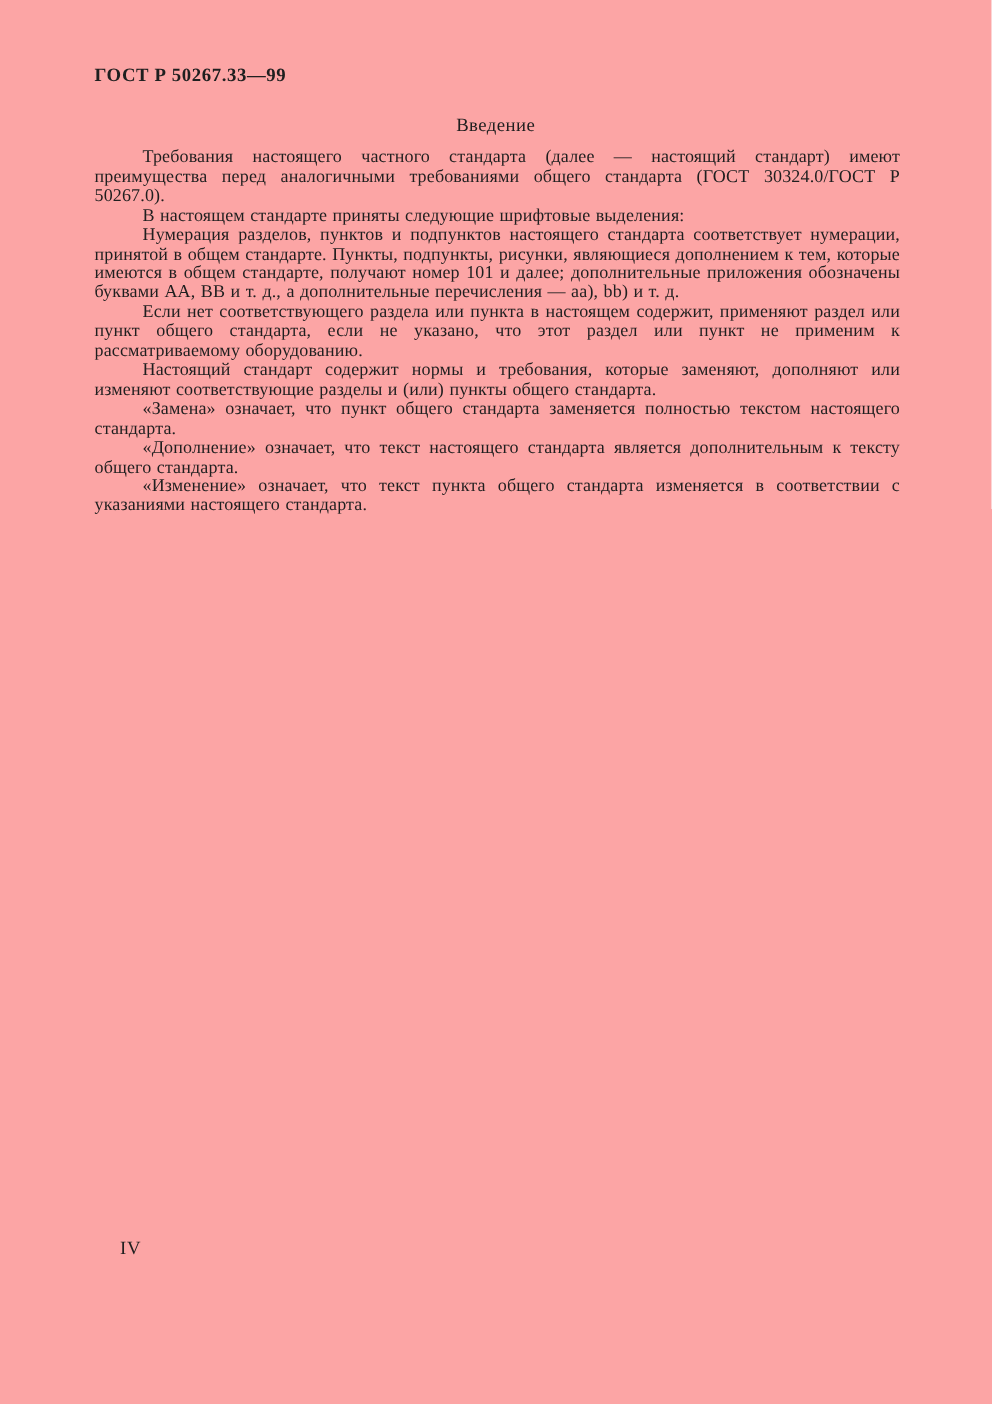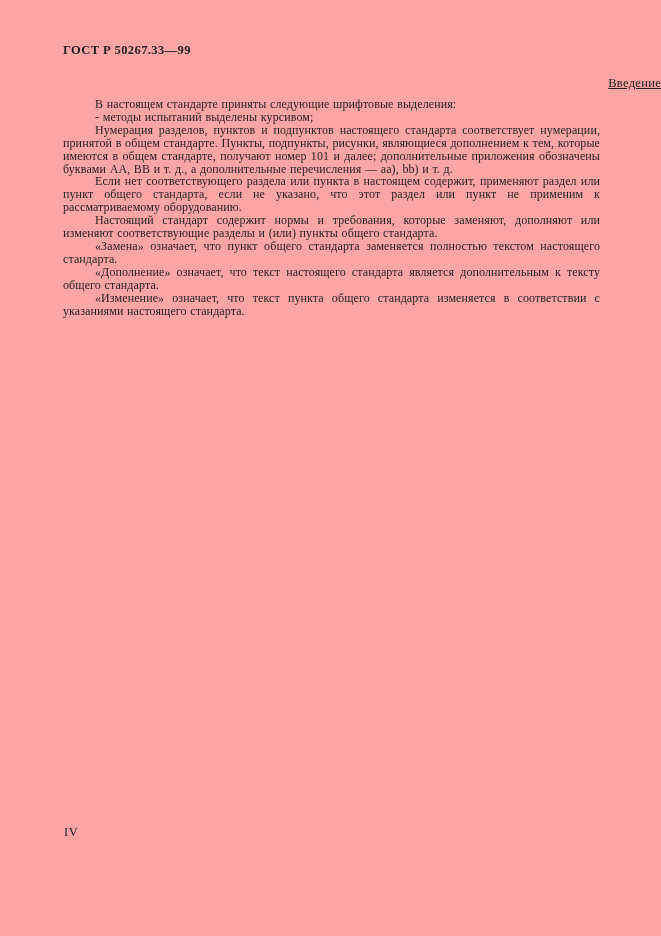--- a/index.html
+++ b/index.html
@@ -23,63 +23,62 @@
     font-size: 12.5px;
     font-weight: bold;
     letter-spacing: 0.4px;
     white-space: nowrap;
   }
   .doc-title {
     position: absolute;
     left: 0;
     top: 76px;
     width: 100%;
-    text-align: right;
+    text-align: center;
     font-size: 12.5px;
     letter-spacing: 0.3px;
-    text-decoration: underline;
   }
   .doc-body {
     position: absolute;
     left: 63px;
     top: 98px;
     width: 537px;
     font-size: 12px;
     line-height: 12.9px;
     text-align: justify;
     text-justify: inter-word;
     letter-spacing: 0.1px;
     word-spacing: 0.5px;
   }
   .doc-body p {
     margin: 0;
     padding: 0;
     text-indent: 32px;
   }
   .page-number {
     position: absolute;
-    left: 64px;
+    left: 80px;
     top: 825px;
     font-size: 12.5px;
     letter-spacing: 0.5px;
     text-align: center;
   }
 </style>
 </head>
 <body>
 
 <div class="page">
 
   <div class="doc-header">ГОСТ Р 50267.33—99</div>
 
   <div class="doc-title">Введение</div>
 
   <div class="doc-body">
+    <p>Требования настоящего частного стандарта (далее — настоящий стандарт) имеют преимущества перед аналогичными требованиями общего стандарта (ГОСТ 30324.0/ГОСТ Р 50267.0).</p>
     <p>В настоящем стандарте приняты следующие шрифтовые выделения:</p>
-    <p>- методы испытаний выделены курсивом;</p>
     <p>Нумерация разделов, пунктов и подпунктов настоящего стандарта соответствует нумерации, принятой в общем стандарте. Пункты, подпункты, рисунки, являющиеся дополнением к тем, которые имеются в общем стандарте, получают номер 101 и далее; дополнительные приложения обозначены буквами АА, ВВ и т. д., а дополнительные перечисления — аа), bb) и т. д.</p>
     <p>Если нет соответствующего раздела или пункта в настоящем содержит, применяют раздел или пункт общего стандарта, если не указано, что этот раздел или пункт не применим к рассматриваемому оборудованию.</p>
     <p>Настоящий стандарт содержит нормы и требования, которые заменяют, дополняют или изменяют соответствующие разделы и (или) пункты общего стандарта.</p>
     <p>«Замена» означает, что пункт общего стандарта заменяется полностью текстом настоящего стандарта.</p>
     <p>«Дополнение» означает, что текст настоящего стандарта является дополнительным к тексту общего стандарта.</p>
     <p>«Изменение» означает, что текст пункта общего стандарта изменяется в соответствии с указаниями настоящего стандарта.</p>
   </div>
 
   <div class="page-number">IV</div>
 

